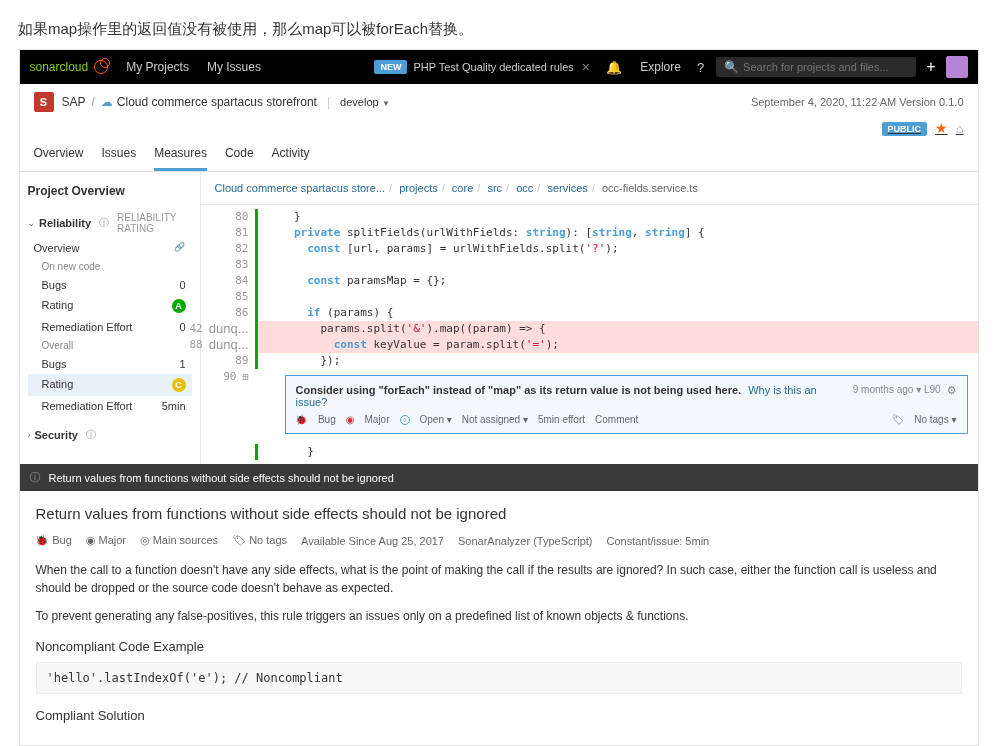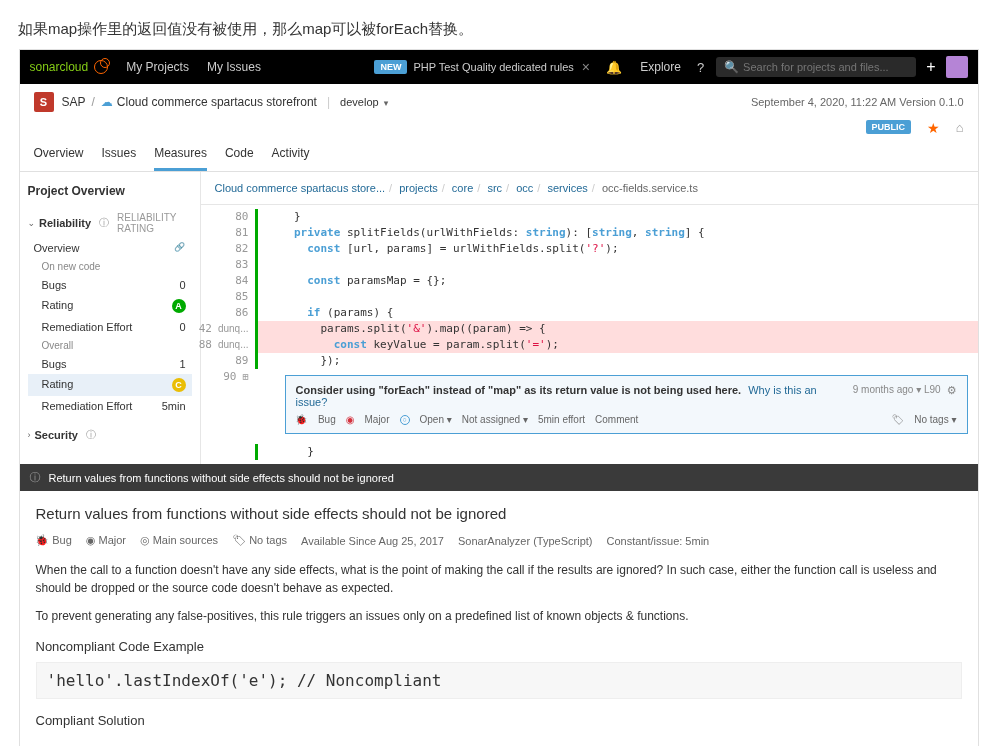--- a/index.html
+++ b/index.html
@@ -25,21 +25,21 @@
 .proj-badge { width: 20px; height: 20px; background: #c0392b; color: #fff; display: flex; align-items: center; justify-content: center; border-radius: 2px; font-weight: bold; font-size: 11px; margin-right: 8px; }
 .proj-org { color: #333; margin-right: 6px; }
 .proj-sep { color: #999; margin-right: 6px; }
 .proj-icon { color: #4b9fd5; margin-right: 4px; }
 .proj-name { color: #333; }
 .branch-sep { color: #ccc; margin: 0 10px; }
 .branch { color: #333; font-size: 11px; }
 .branch-caret { color: #666; margin-left: 2px; font-size: 9px; }
 .proj-spacer { flex: 1; }
 .proj-meta { color: #666; font-size: 11px; }
-.pub-row { display: flex; justify-content: flex-end; align-items: flex-start; margin-bottom: 4px; gap: 16px; }
+.pub-row { display: flex; justify-content: flex-end; align-items: flex-end; margin-bottom: 4px; gap: 8px; text-decoration: underline; }
 .public-badge { background: #4b9fd5; color: #fff; font-size: 9px; padding: 2px 6px; border-radius: 2px; font-weight: bold; }
 .star { color: #f60; font-size: 14px; }
 .home-ic { color: #999; font-size: 13px; }
 .tabs { display: flex; gap: 18px; }
 .tab { padding: 6px 0 8px; color: #333; cursor: pointer; font-size: 12px; }
 .tab.active { border-bottom: 3px solid #4b9fd5; }
 .main { display: flex; background: #fff; }
 .sidebar { width: 180px; padding: 12px 8px; font-size: 11px; }
 .sb-title { font-weight: bold; margin-bottom: 10px; color: #333; font-size: 12px; }
 .sb-section { display: flex; align-items: center; padding: 4px 0; cursor: pointer; color: #333; font-size: 11px; }
@@ -54,21 +54,21 @@
 .rating-a { width: 14px; height: 14px; background: #0a0; color: #fff; border-radius: 50%; display: inline-flex; align-items: center; justify-content: center; font-size: 9px; font-weight: bold; }
 .rating-c { width: 14px; height: 14px; background: #eabe06; color: #fff; border-radius: 50%; display: inline-flex; align-items: center; justify-content: center; font-size: 9px; font-weight: bold; }
 .content { flex: 1; border-left: 1px solid #e6e6e6; }
 .breadcrumb { padding: 10px 14px; font-size: 11px; border-bottom: 1px solid #e6e6e6; color: #236a97; }
 .breadcrumb .sep { color: #ccc; margin: 0 4px; }
 .breadcrumb .cur { color: #666; }
 .code-area { display: flex; font-family: Consolas, Monaco, monospace; font-size: 11px; }
 .gutter { width: 54px; text-align: right; color: #999; padding: 4px 0; }
 .gutter-row { height: 16px; line-height: 16px; display: flex; justify-content: flex-end; align-items: center; padding-right: 6px; gap: 6px; }
 .gutter-num { color: #999; }
-.gutter-txt { color: #999; font-size: 10px; font-family: -apple-system, sans-serif; }
+.gutter-txt { color: #999; font-size: 13px; font-family: -apple-system, sans-serif; }
 .gutter-ic { color: #999; font-size: 10px; }
 .code-col { flex: 1; padding: 4px 0; position: relative; }
 .code-line { height: 16px; line-height: 16px; padding-left: 10px; border-left: 3px solid #0a0; white-space: pre; }
 .code-line.hl { background: #fdd; }
 .kw { color: #4b9fd5; font-weight: bold; }
 .str { color: #d14; }
 .num { color: #099; }
 .issue-box { margin: 6px 10px 10px 30px; border: 1px solid #4b9fd5; background: #f3f8fc; padding: 8px 10px; font-family: -apple-system, sans-serif; font-size: 11px; }
 .issue-top { display: flex; align-items: flex-start; }
 .issue-msg { font-weight: bold; color: #333; flex: 1; }
@@ -81,21 +81,21 @@
 .open-ic { color: #4b9fd5; border: 1px solid #4b9fd5; border-radius: 50%; width: 10px; height: 10px; display: inline-flex; align-items: center; justify-content: center; font-size: 7px; }
 .tag-ic { color: #888; }
 .rule-bar { background: #3a3a3a; color: #fff; padding: 6px 10px; font-size: 11px; display: flex; align-items: center; gap: 8px; }
 .rule-ic { color: #999; }
 .detail { padding: 14px 16px; }
 .detail h2 { font-size: 15px; font-weight: 500; margin-bottom: 12px; }
 .detail-meta { display: flex; gap: 14px; color: #666; font-size: 11px; margin-bottom: 14px; flex-wrap: wrap; align-items: center; }
 .detail-meta .ic { color: #666; }
 .detail p { font-size: 12px; color: #333; margin-bottom: 10px; line-height: 1.5; }
 .detail h3 { font-size: 13px; font-weight: 500; margin: 14px 0 8px; }
-.detail pre { background: #f7f7f7; border: 1px solid #eee; padding: 8px 10px; font-family: Consolas, monospace; font-size: 16px; color: #333; margin-bottom: 10px; }
+.detail pre { background: #f7f7f7; border: 1px solid #eee; padding: 8px 10px; font-family: Consolas, monospace; font-size: 12px; color: #333; margin-bottom: 10px; }
 </style>
 </head>
 <body>
 
 <div class="intro">如果map操作里的返回值没有被使用，那么map可以被forEach替换。</div>
 
 <div class="app">
 
   <div class="topbar">
     <span class="logo">sonarcloud</span>

